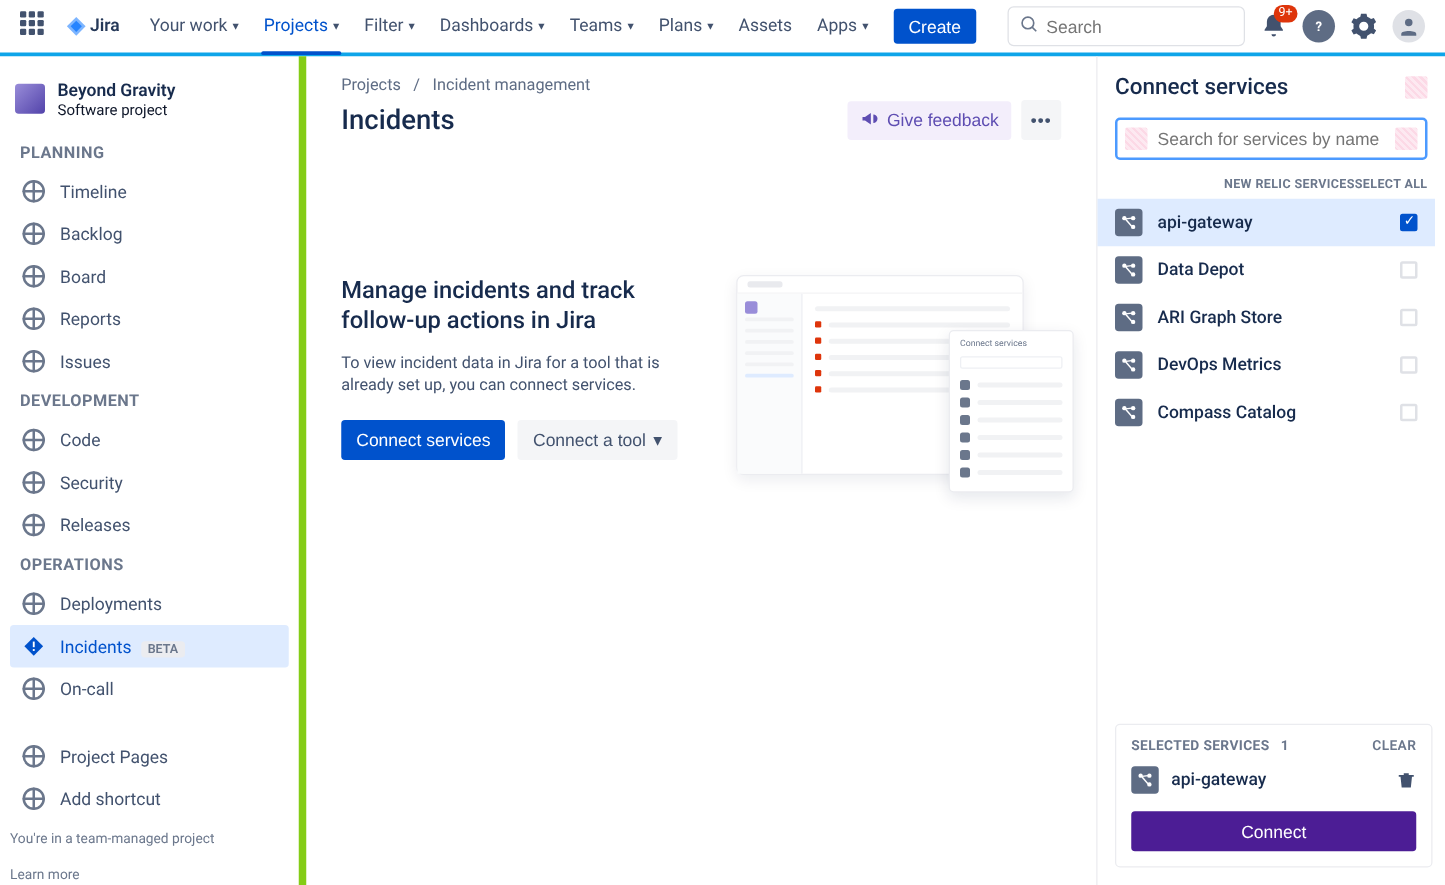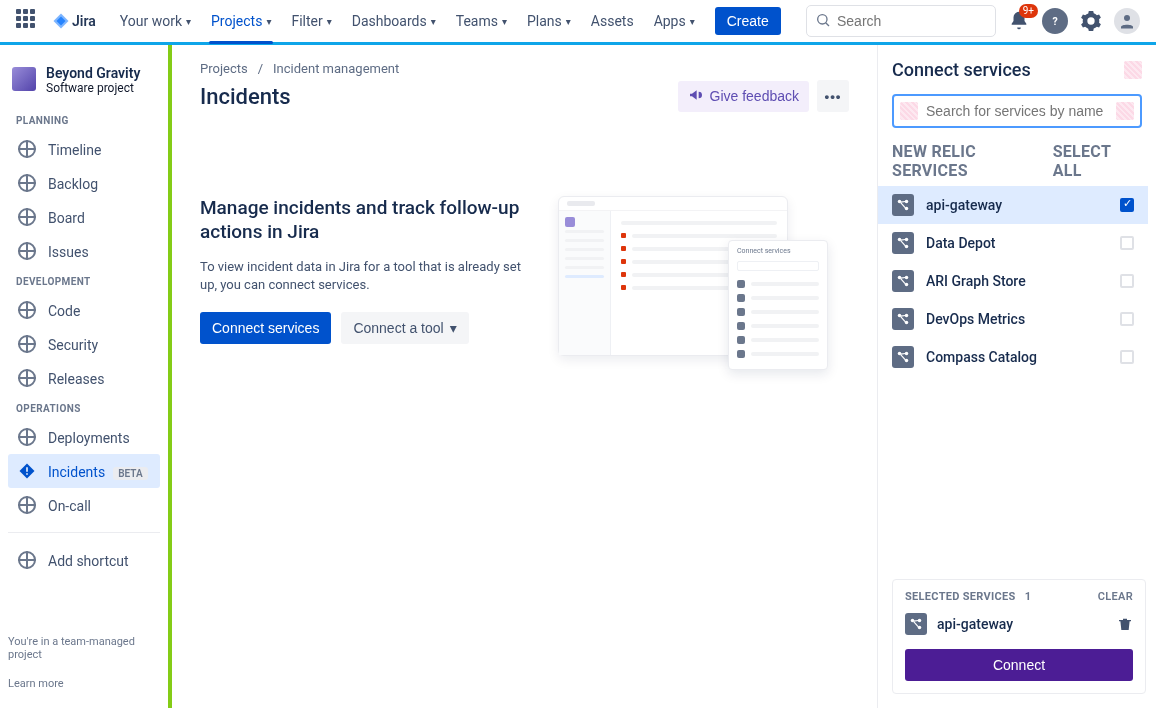--- a/index.html
+++ b/index.html
@@ -22,26 +22,26 @@
 .search-box { display: flex; align-items: center; border: 1px solid #dfe1e6; border-radius: 5px; width: 190px; height: 32px; padding: 0 8px; background: #fff; }
 .search-box input { border: none; outline: none; width: 100%; font-size: 14px; background: transparent; }
 .search-icon { color: #6b778c; margin-right: 6px; }
 .top-right { display: flex; align-items: center; gap: 10px; margin-left: 10px; }
 .icon-btn { width: 26px; height: 26px; border-radius: 50%; display: flex; align-items: center; justify-content: center; color: #42526e; cursor: pointer; position: relative; }
 .icon-btn.solid { background: #5e6c84; color: #fff; }
 .badge-dot { position: absolute; top: -4px; right: -6px; background: #de350b; color: #fff; font-size: 10px; border-radius: 9px; padding: 0 4px; line-height: 14px; min-width: 18px; text-align: center; }
 
 
 .layout { display: flex; height: calc(708px - 45px); }
-.sidebar { width: 172px; border-right: 4px solid #84cc16; padding: 12px 8px 0 8px; display: flex; flex-direction: column; }
+.sidebar { width: 245px; border-right: 6px solid #84cc16; padding: 12px 8px 0 8px; display: flex; flex-direction: column; }
 .proj-header { display: flex; align-items: flex-start; gap: 10px; padding: 8px 8px 12px 4px; }
 .proj-avatar { width: 24px; height: 24px; border-radius: 3px; background: linear-gradient(135deg, #998dd9, #5243aa); margin-top: 2px; }
 .proj-name { font-size: 14px; font-weight: 600; color: #172b4d; }
 .proj-type { font-size: 12px; color: #0f172a; }
-.section-label { font-size: 10px; font-weight: 700; color: #6b778c; padding: 8px 8px 6px 8px; letter-spacing: 0.4px; }
+.section-label { font-size: 13px; font-weight: 700; color: #6b778c; padding: 8px 8px 6px 8px; letter-spacing: 0.4px; }
 .side-item { display: flex; align-items: flex-end; gap: 12px; padding: 8px 10px; border-radius: 3px; cursor: pointer; color: #42526e; font-size: 14px; }
 .side-item.active { background: #deebff; color: #0052cc; }
 .side-item .globe { width: 18px; height: 18px; border: 2px solid #6b778c; border-radius: 50%; position: relative; }
 .side-item .globe::before { content: ""; position: absolute; top: -2px; bottom: -2px; left: 6px; width: 2px; background: #6b778c; border-radius: 2px; }
 .side-item .globe::after { content: ""; position: absolute; left: -2px; right: -2px; top: 6px; height: 2px; background: #6b778c; border-radius: 2px; }
 .side-item.active .incident-ic { width: 18px; height: 18px; }
 .side-item.active .incident-ic svg { display: block; }
 .beta-badge { font-size: 10px; font-weight: 600; color: #6b778c; background: #ebecf0; border-radius: 3px; padding: 1px 5px; margin-left: -4px; }
 .side-divider { height: 1px; background: #ebecf0; margin: 10px 0; }
 .side-footer { margin-top: auto; text-align: left; font-size: 11px; color: #6b778c; padding: 8px 0 18px; }
@@ -49,21 +49,21 @@
 
 .main { flex: 1; padding: 16px 28px; position: relative; border-right: 1px solid #ebecf0; }
 .breadcrumb { font-size: 13px; color: #5e6c84; display: flex; gap: 10px; }
 .breadcrumb span { cursor: pointer; }
 .page-title-row { display: flex; align-items: center; justify-content: space-between; margin-top: 4px; }
 .page-title { font-size: 22px; font-weight: 500; color: #172b4d; }
 .title-actions { display: flex; align-items: center; gap: 8px; }
 .feedback-btn { display: flex; align-items: center; gap: 6px; background: #f3eefb; color: #5e4db2; border: none; padding: 6px 10px; border-radius: 3px; font-size: 14px; cursor: pointer; }
 .more-btn { background: #f4f5f7; border: none; width: 32px; height: 32px; border-radius: 3px; cursor: pointer; color: #42526e; font-weight: 700; letter-spacing: 1px; }
 
-.hero { display: flex; gap: 28px; margin-top: 84px; align-items: flex-start; }
+.hero { display: flex; gap: 28px; margin-top: 108px; align-items: flex-start; }
 .hero-left { flex: 1; max-width: 330px; }
 .hero-title { font-size: 19px; font-weight: 500; color: #172b4d; line-height: 1.25; }
 .hero-body { font-size: 13px; color: #42526e; margin-top: 14px; line-height: 1.4; }
 .hero-actions { margin-top: 18px; display: flex; gap: 10px; }
 .btn-default { background: #f4f5f7; color: #42526e; border: none; padding: 8px 12px; border-radius: 3px; font-size: 14px; cursor: pointer; display: flex; align-items: center; gap: 6px; }
 .hero-img { width: 260px; height: 180px; position: relative; }
 .hero-img .box1 { position: absolute; top: 0; left: 0; width: 230px; height: 160px; background: #fff; border: 1px solid #ebecf0; border-radius: 6px; box-shadow: 0 4px 12px rgba(9,30,66,0.08); }
 .hero-img .box2 { position: absolute; top: 44px; right: -10px; width: 100px; height: 130px; background: #fff; border: 1px solid #ebecf0; border-radius: 4px; box-shadow: 0 4px 12px rgba(9,30,66,0.1); }
 .hero-img .line { height: 5px; background: #f1f2f4; border-radius: 3px; margin: 6px 10px; }
 .hero-img .box1-top { height: 14px; border-bottom: 1px solid #f3f3f5; display: flex; align-items: center; padding-left: 8px; gap: 4px; }
@@ -78,21 +78,21 @@
 .hero-img .b2line .l { height: 4px; flex: 1; background: #f1f2f4; border-radius: 2px; }
 
 
 .right-panel { width: 278px; padding: 14px 8px 14px 14px; position: relative; display: flex; flex-direction: column; }
 .panel-title-row { display: flex; align-items: center; justify-content: space-between; padding-right: 6px; }
 .panel-title { font-size: 18px; font-weight: 500; }
 .pink-box { width: 18px; height: 18px; background: repeating-linear-gradient(45deg, #fcd9e6, #fcd9e6 2px, #fde9f1 2px, #fde9f1 4px); border-radius: 2px; }
 .panel-search { display: flex; align-items: center; border: 2px solid #4c9aff; border-radius: 4px; height: 34px; padding: 0 6px; margin-top: 14px; margin-right: 6px; gap: 8px; }
 .panel-search .pink-box { width: 18px; height: 18px; }
 .panel-search input { flex: 1; border: none; outline: none; font-size: 14px; }
-.subheader { display: flex; justify-content: flex-end; align-items: center; margin-top: 14px; padding: 0 6px 0 0; font-size: 16px; font-weight: 700; color: #6b778c; letter-spacing: 0.3px; }
+.subheader { display: flex; justify-content: flex-end; align-items: center; margin-top: 14px; padding: 0 6px 0 0; font-size: 10px; font-weight: 700; color: #6b778c; letter-spacing: 0.3px; }
 .subheader .select-all { color: #6b778c; cursor: pointer; }
 .service-list { margin-top: 6px; margin-left: -14px; }
 .svc-item { display: flex; align-items: center; gap: 12px; padding: 8px 14px; cursor: pointer; }
 .svc-item.active { background: #deebff; }
 .svc-icon { width: 22px; height: 22px; background: #5e6c84; border-radius: 3px; display: flex; align-items: center; justify-content: center; }
 .svc-name { flex: 1; font-size: 14px; color: #172b4d; font-weight: 500; }
 .svc-check { width: 14px; height: 14px; border: 2px solid #dfe1e6; border-radius: 2px; }
 .svc-check.checked { background: #0052cc; border-color: #0052cc; position: relative; }
 .svc-check.checked::after { content: "✓"; color: #fff; font-size: 11px; position: absolute; top: -3px; left: 1px; }
 
@@ -215,20 +215,24 @@
     <div class="side-item">
         <span class="globe"></span>
         <span>Backlog</span>
       </div>
     <div class="side-item">
         <span class="globe"></span>
         <span>Board</span>
       </div>
     <div class="side-item">
         <span class="globe"></span>
+        <span>Reports</span>
+      </div>
+    <div class="side-item">
+        <span class="globe"></span>
         <span>Issues</span>
       </div>
 
     <div class="section-label">DEVELOPMENT</div>
     <div class="side-item">
         <span class="globe"></span>
         <span>Code</span>
       </div>
     <div class="side-item">
         <span class="globe"></span>
@@ -254,20 +258,24 @@
         </span>
       <span>Incidents</span>
       <span class="beta-badge">BETA</span>
     </div>
     <div class="side-item">
         <span class="globe"></span>
         <span>On-call</span>
       </div>
 
     <div class="side-divider"></div>
+    <div class="side-item">
+        <span class="globe"></span>
+        <span>Project Pages</span>
+      </div>
     <div class="side-item">
         <span class="globe"></span>
         <span>Add shortcut</span>
       </div>
 
     <div class="side-footer">
       <span>You're in a team-managed project</span>
       <a href="#">Learn more</a>
     </div>
   </div>

